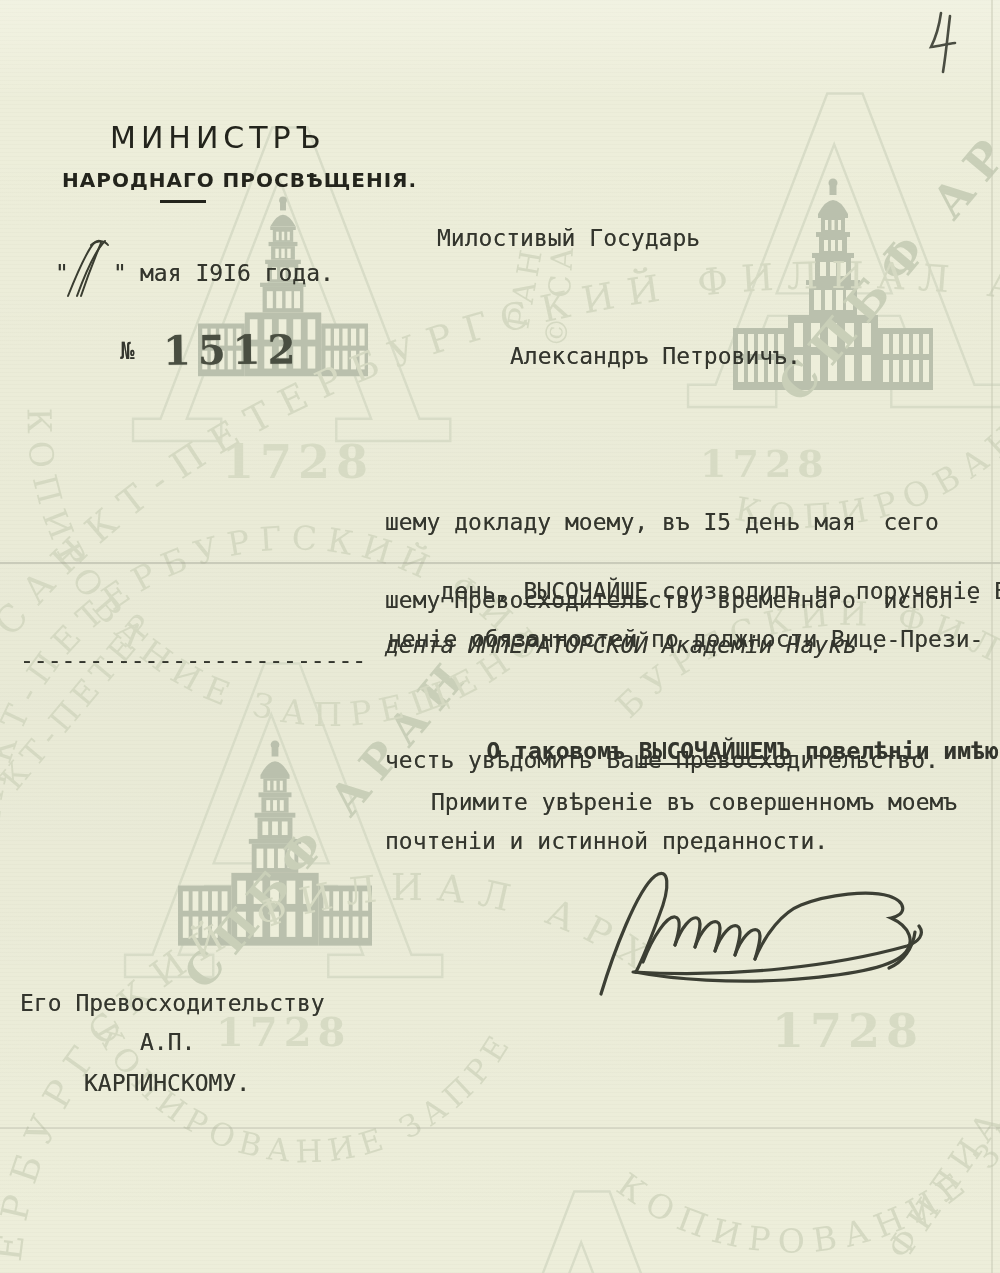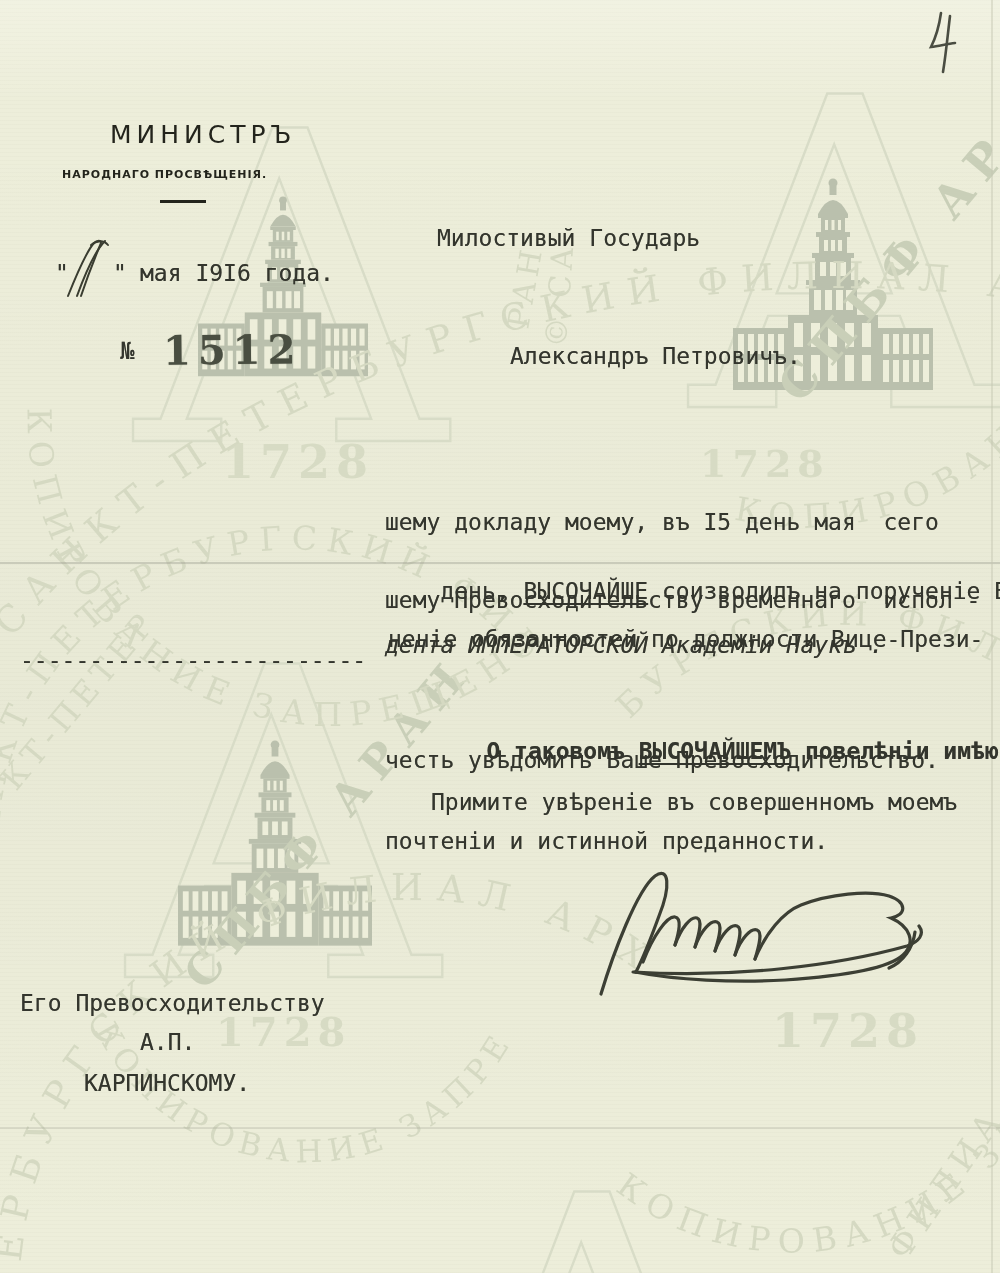--- a/index.html
+++ b/index.html
@@ -11,22 +11,22 @@
     background-image:
       linear-gradient(180deg, rgba(255,255,250,.25) 0%, rgba(0,0,0,0) 8%, rgba(0,0,0,.02) 55%, rgba(0,0,0,0) 100%),
       repeating-linear-gradient(0deg, rgba(90,95,70,.022) 0 1px, rgba(0,0,0,0) 1px 4px);
     overflow:hidden;
     font-family:"DejaVu Sans Mono", "Liberation Mono", monospace;
     color:#32342c;
   }
   .wm{position:absolute;left:0;top:0;z-index:1;}
   .txt{position:absolute;z-index:3;white-space:pre;}
   .type{font-family:"DejaVu Sans Mono","Liberation Mono",monospace;font-size:23px;line-height:30px;color:#33352d;text-shadow:0 0 .5px rgba(40,42,34,.55);}
-  .head1{font-family:"DejaVu Sans","Liberation Sans",sans-serif;font-size:25px;letter-spacing:5px;font-weight:500;color:#23241c;text-align:center;}
-  .head2{font-family:"DejaVu Sans","Liberation Sans",sans-serif;font-size:11px;font-weight:bold;letter-spacing:1px;color:#23241c;}
+  .head1{font-family:"DejaVu Sans","Liberation Sans",sans-serif;font-size:30px;letter-spacing:5px;font-weight:500;color:#23241c;text-align:center;}
+  .head2{font-family:"DejaVu Sans","Liberation Sans",sans-serif;font-size:20px;font-weight:bold;letter-spacing:1px;color:#23241c;}
   .rule{position:absolute;z-index:3;background:#23241c;height:3px;width:46px;}
   .stamp-num{font-family:"DejaVu Serif","Liberation Serif",serif;font-weight:bold;font-size:40px;letter-spacing:7px;color:#494e41;transform:rotate(-0.6deg);text-shadow:0 0 1px rgba(60,64,52,.5);}
   .uline{text-decoration:underline;text-underline-offset:4px;text-decoration-thickness:1.5px;}
   .hand{position:absolute;z-index:4;}
   svg text.ring{font-family:"DejaVu Serif","Liberation Serif",serif;fill:#d5d9c2;}
   svg text.ring-big{font-size:37px;letter-spacing:13px;}
   svg text.ring-md{font-size:33px;letter-spacing:9px;}
   svg text.ring-sm{font-size:31px;letter-spacing:7px;}
   svg text.yr{font-family:"DejaVu Serif","Liberation Serif",serif;font-weight:bold;fill:#d7dbc4;letter-spacing:6px;}
   svg text.abbr{font-family:"DejaVu Serif","Liberation Serif",serif;font-weight:bold;fill:#c9cfb8;}

